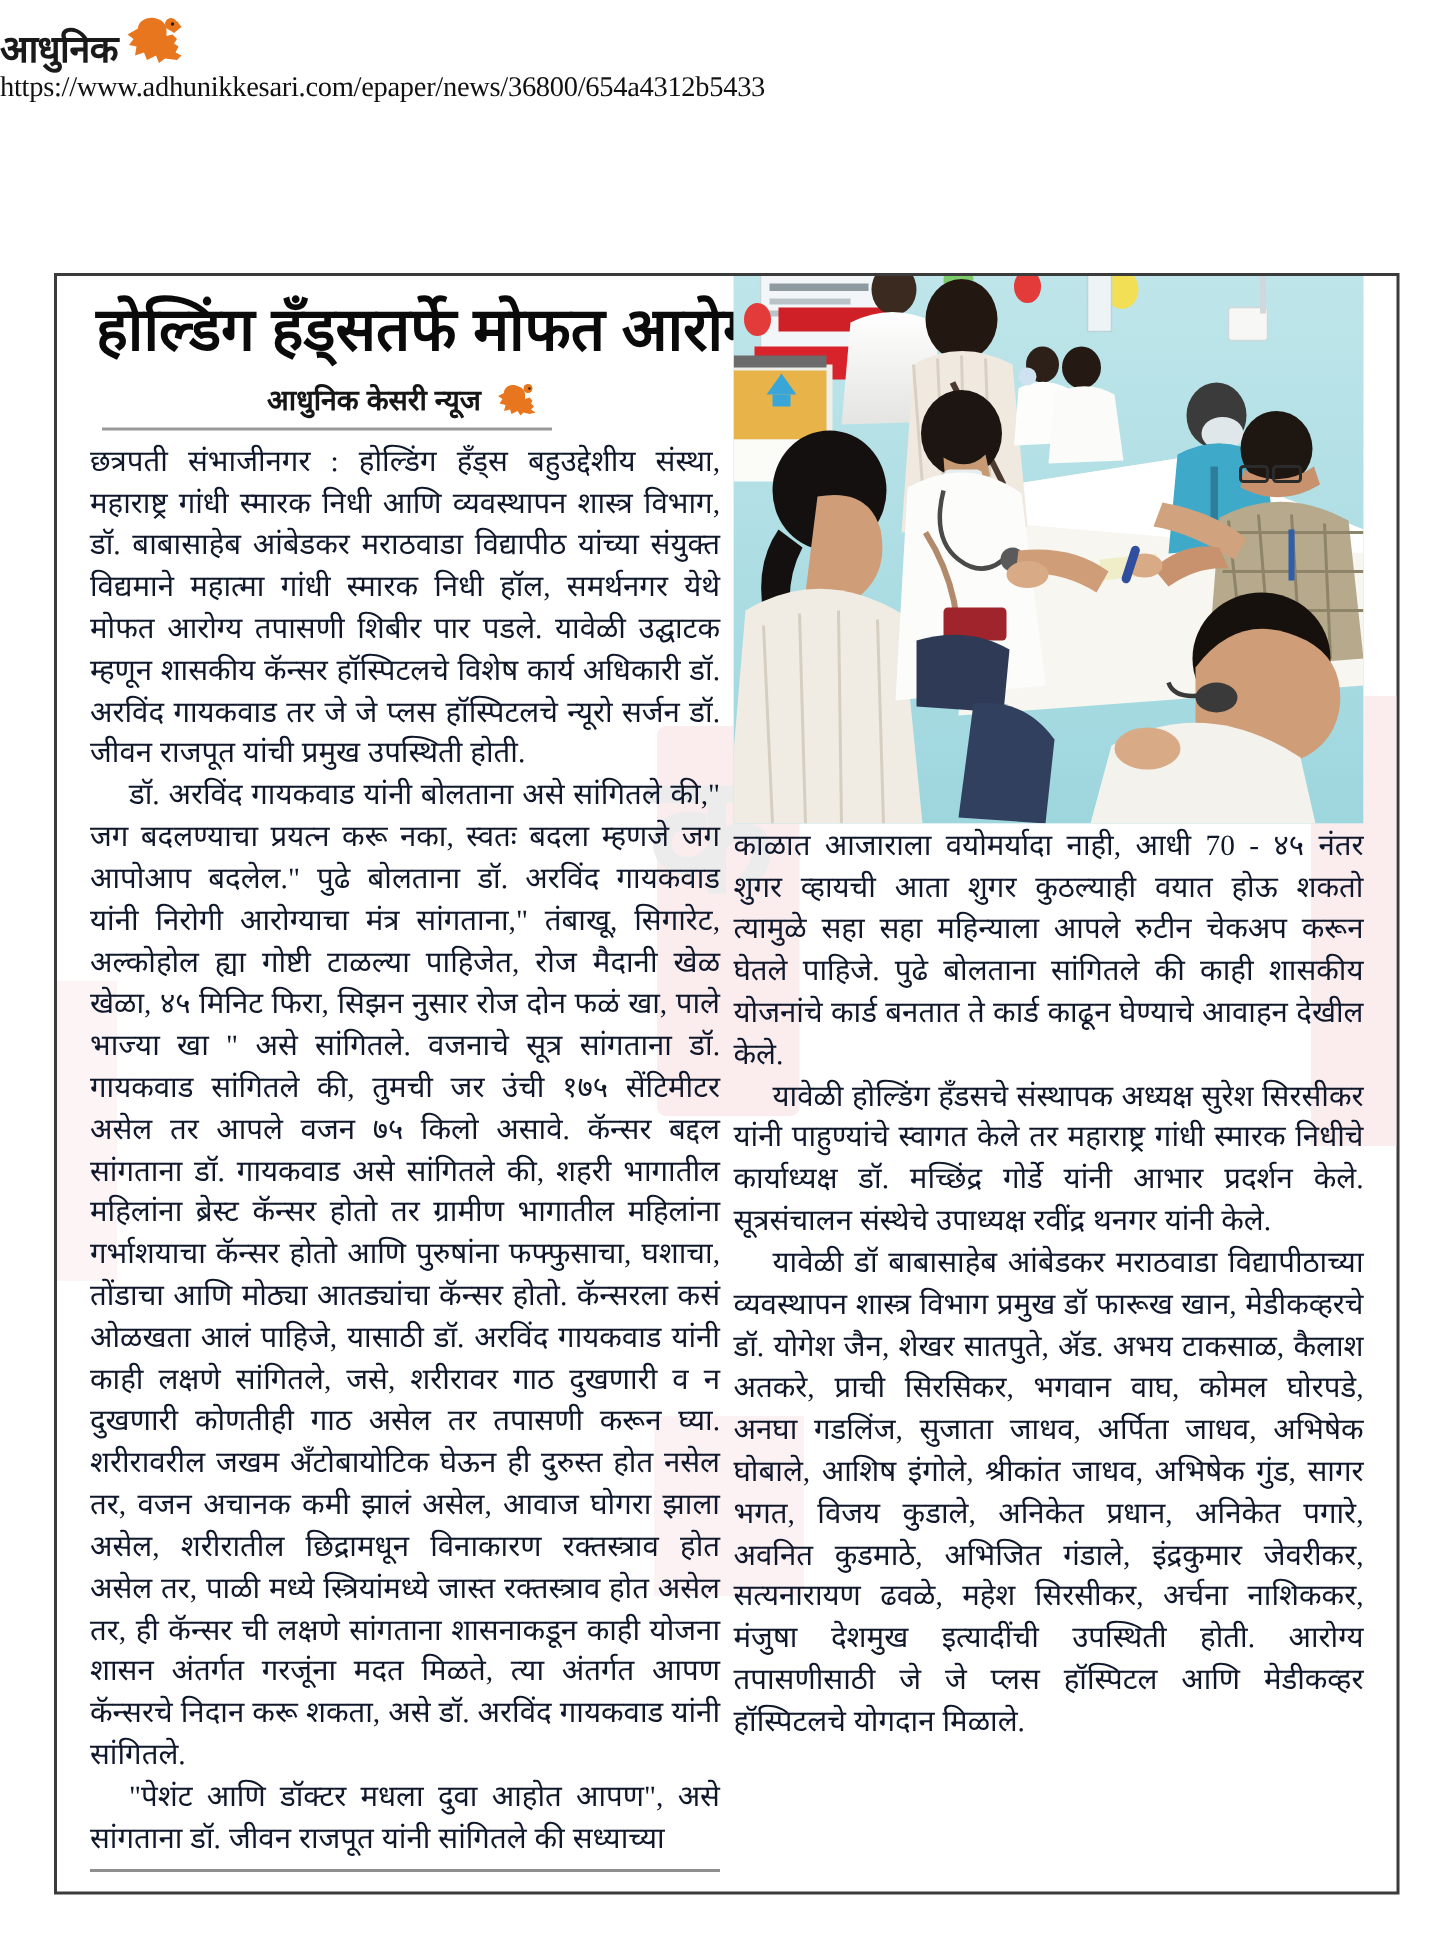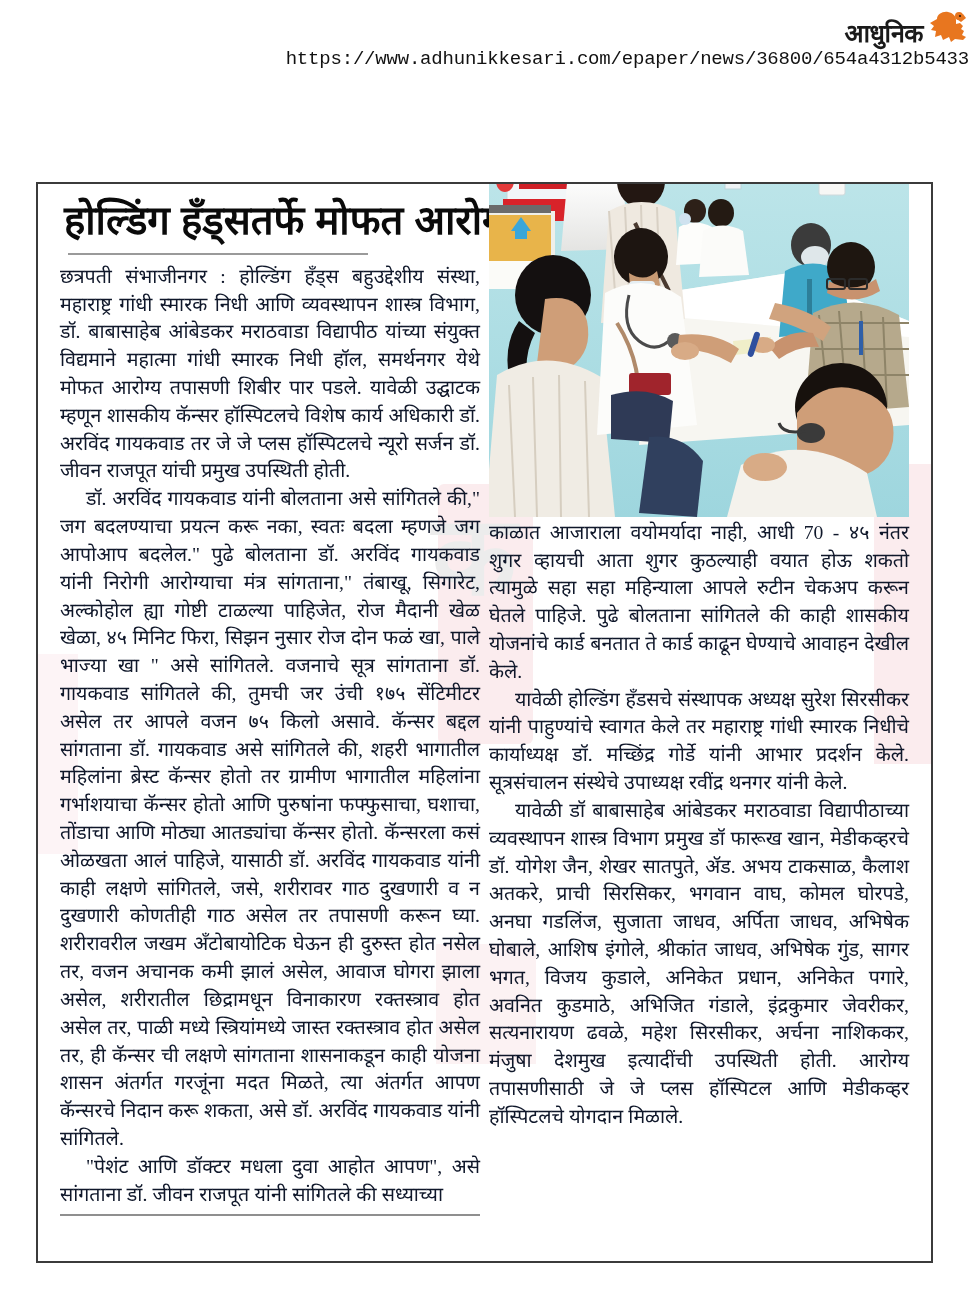--- a/index.html
+++ b/index.html
@@ -9,21 +9,21 @@
     background: #ffffff;
     font-family: "Liberation Serif", "DejaVu Serif", serif;
     overflow: hidden;
   }
   body { position: relative; }
 
   
   .masthead {
     width: 969px;
     padding-top: 10px;
-    text-align: right;
+    text-align: left;
   }
   .logo-wrap {
     display: inline-block;
     position: relative;
     line-height: 1;
   }
   .logo-top {
     position: relative;
     display: flex;
     align-items: flex-end;
@@ -56,21 +56,21 @@
   }
   .issue-date {
     font-family: "Liberation Sans", "DejaVu Sans", sans-serif;
     font-size: 19px;
     font-weight: 600;
     color: #111;
     margin-top: 6px;
     letter-spacing: 0.3px;
   }
   .source-url {
-    font-family: Liberation Mono, monospace;
+    font-family: Liberation Serif, serif;
     font-size: 19px;
     font-weight: 400;
     color: #111;
     margin-top: 4px;
     letter-spacing: -0.2px;
   }
 
   
   .article-frame {
     position: absolute;
@@ -212,20 +212,30 @@
   <div class="wm wm-b"></div>
   <div class="wm wm-c"></div>
   <div class="wm wm-d"></div>
   <div class="wm-letter" style="left:394px; top:292px;">क</div>
 
   <div class="inner">
 
     <h1 class="headline">होल्डिंग हँड्सतर्फे मोफत आरोग्य तपासणी</h1>
 
     <div class="byline-row">
+      <div class="byline">
+        <span>आधुनिक केसरी न्यूज</span>
+        <svg class="byline-lion" viewBox="0 0 30 22">
+          <g fill="#e8761f">
+            <path d="M7 7 C7 3, 11 1, 15 2 C19 3, 21 5, 21 8 L21 11 L24 10 L26 12 L25 14 L27 16 L25 18 L28 20 L24 21 L20 20 L18 22 L16 19 L12 21 L11 18 L7 19 L8 15 L4 14 L6 11 L3 9 Z"></path>
+            <circle cx="23" cy="4" r="3"></circle>
+          </g>
+          <circle cx="24" cy="4" r="0.8" fill="#2b1a0c"></circle>
+        </svg>
+      </div>
       <div class="byline-rule"></div>
     </div>
 
     <div class="content clearfix">
 
       <div class="photo">
         <svg viewBox="0 0 420 372" preserveAspectRatio="xMidYMid slice">
           <defs>
             <linearGradient id="wall" x1="0" y1="0" x2="0" y2="1">
               <stop offset="0" stop-color="#bfe6ea"></stop>

